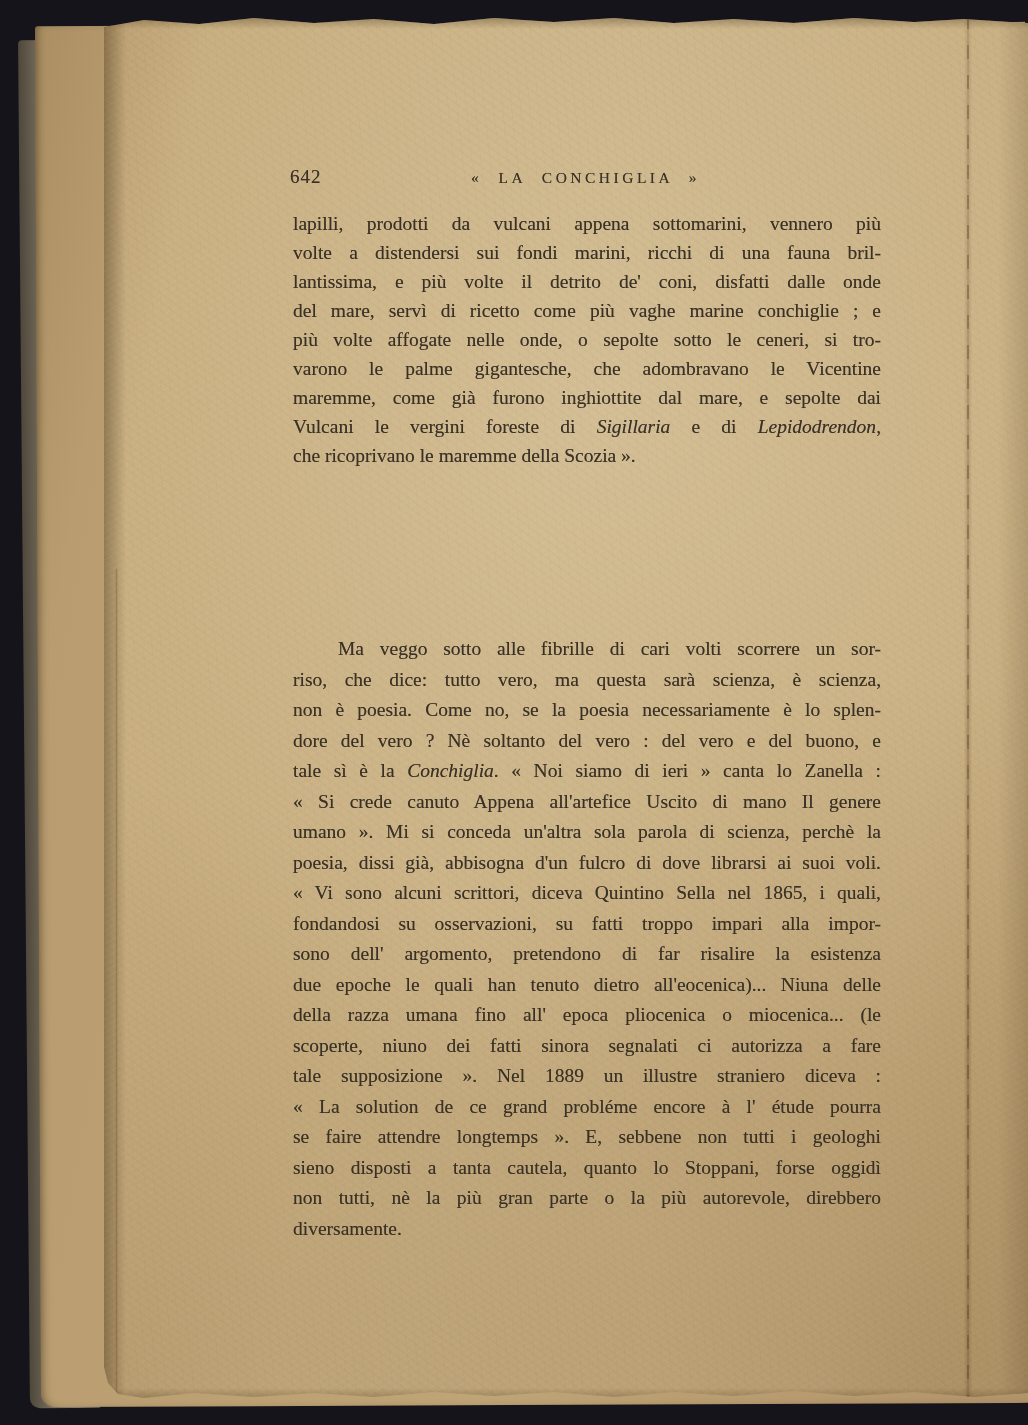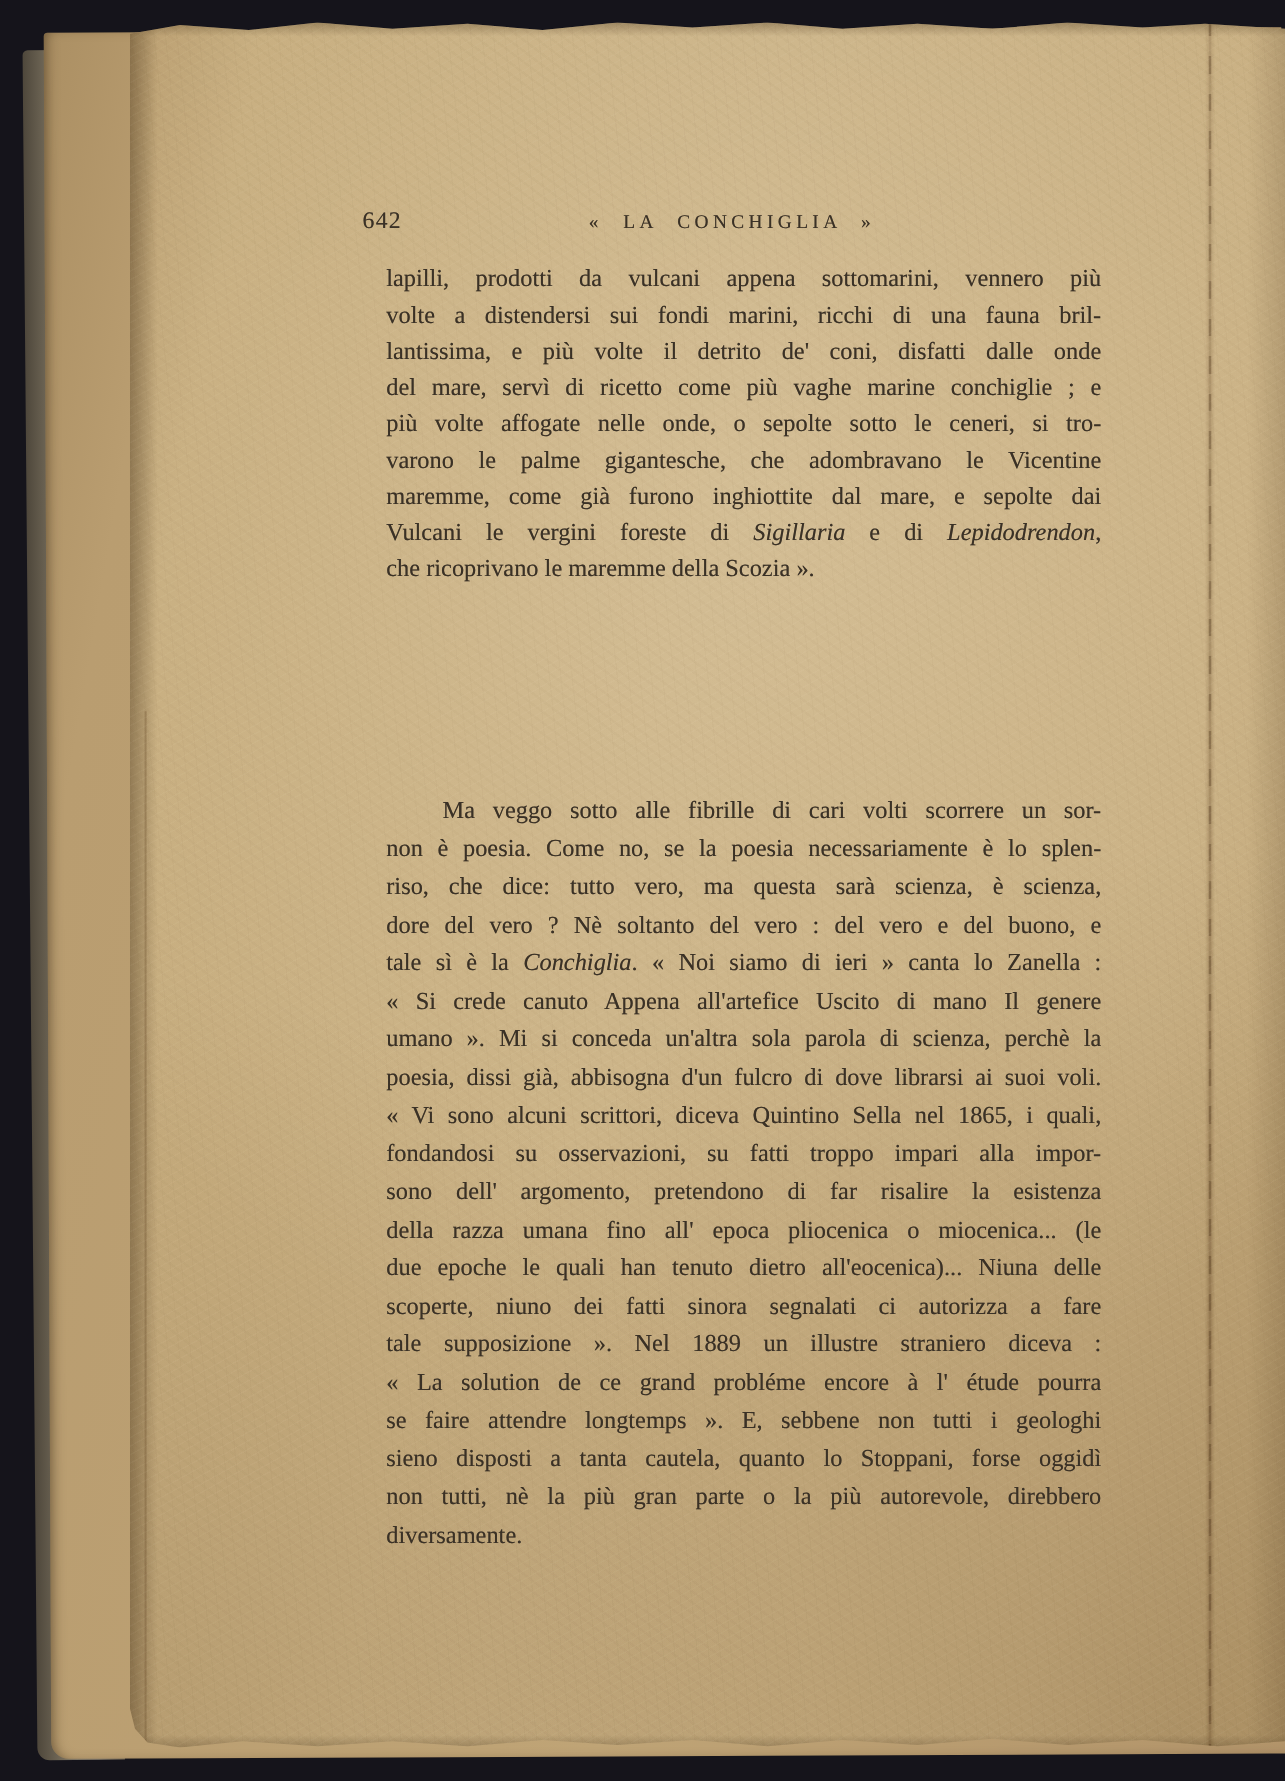--- a/index.html
+++ b/index.html
@@ -79,21 +79,21 @@
     font-size:15.5px;letter-spacing:3.5px;word-spacing:9px;
   }
   .para{position:absolute;left:293px;width:588px;}
   .para1{top:209px;}
   .para2{top:634px;}
   .para1 .line{line-height:29px;}
   .para2 .line{line-height:30.5px;}
   .line{
     font-size:19.5px;
     text-align:justify;text-align-last:justify;text-justify:inter-word;
-    white-space:normal;overflow:visible;margin-left:16px;
+    white-space:normal;overflow:visible;
   }
   .line.last{text-align-last:left;}
   .indent .line:first-child{text-indent:45px;}
   .it{font-style:italic;}
   .section-heading{
     position:absolute;left:293px;top:524px;width:588px;margin:0;
     font-size:20px;font-weight:normal;text-align:center;letter-spacing:1px;
   }
 </style>
 </head>
@@ -122,32 +122,32 @@
       <div class="line"><span>più volte affogate nelle onde, o sepolte sotto le ceneri, si tro-</span></div>
       <div class="line"><span>varono le palme gigantesche, che adombravano le Vicentine</span></div>
       <div class="line"><span>maremme, come già furono inghiottite dal mare, e sepolte dai</span></div>
       <div class="line"><span>Vulcani le vergini foreste di </span><span class="it">Sigillaria</span><span> e di </span><span class="it">Lepidodrendon</span><span>,</span></div>
       <div class="line last"><span>che ricoprivano le maremme della Scozia ».</span></div>
     </div>
 
 
   <div class="para para2 indent ink">
       <div class="line"><span>Ma veggo sotto alle fibrille di cari volti scorrere un sor-</span></div>
+      <div class="line"><span>riso, che dice: tutto vero, ma questa sarà scienza, è scienza,</span></div>
       <div class="line"><span>non è poesia. Come no, se la poesia necessariamente è lo splen-</span></div>
-      <div class="line"><span>riso, che dice: tutto vero, ma questa sarà scienza, è scienza,</span></div>
       <div class="line"><span>dore del vero ? Nè soltanto del vero : del vero e del buono, e</span></div>
       <div class="line"><span>tale sì è la </span><span class="it">Conchiglia</span><span>. « Noi siamo di ieri » canta lo Zanella :</span></div>
       <div class="line"><span>« Si crede canuto Appena all'artefice Uscito di mano Il genere</span></div>
       <div class="line"><span>umano ». Mi si conceda un'altra sola parola di scienza, perchè la</span></div>
       <div class="line"><span>poesia, dissi già, abbisogna d'un fulcro di dove librarsi ai suoi voli.</span></div>
       <div class="line"><span>« Vi sono alcuni scrittori, diceva Quintino Sella nel 1865, i quali,</span></div>
       <div class="line"><span>fondandosi su osservazioni, su fatti troppo impari alla impor-</span></div>
       <div class="line"><span>sono dell' argomento, pretendono di far risalire la esistenza</span></div>
+      <div class="line"><span>due epoche le quali han tenuto dietro all'eocenica)... Niuna delle</span></div>
       <div class="line"><span>della razza umana fino all' epoca pliocenica o miocenica... (le</span></div>
-      <div class="line"><span>due epoche le quali han tenuto dietro all'eocenica)... Niuna delle</span></div>
       <div class="line"><span>scoperte, niuno dei fatti sinora segnalati ci autorizza a fare</span></div>
       <div class="line"><span>tale supposizione ». Nel 1889 un illustre straniero diceva :</span></div>
       <div class="line"><span>« La solution de ce grand probléme encore à l' étude pourra</span></div>
       <div class="line"><span>se faire attendre longtemps ». E, sebbene non tutti i geologhi</span></div>
       <div class="line"><span>sieno disposti a tanta cautela, quanto lo Stoppani, forse oggidì</span></div>
       <div class="line"><span>non tutti, nè la più gran parte o la più autorevole, direbbero</span></div>
       <div class="line last"><span>diversamente.</span></div>
     </div>
 </div>
 

